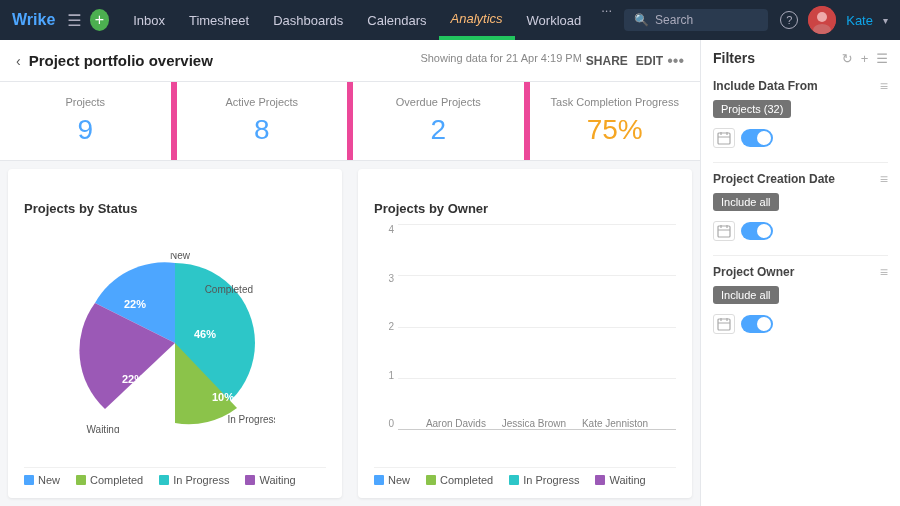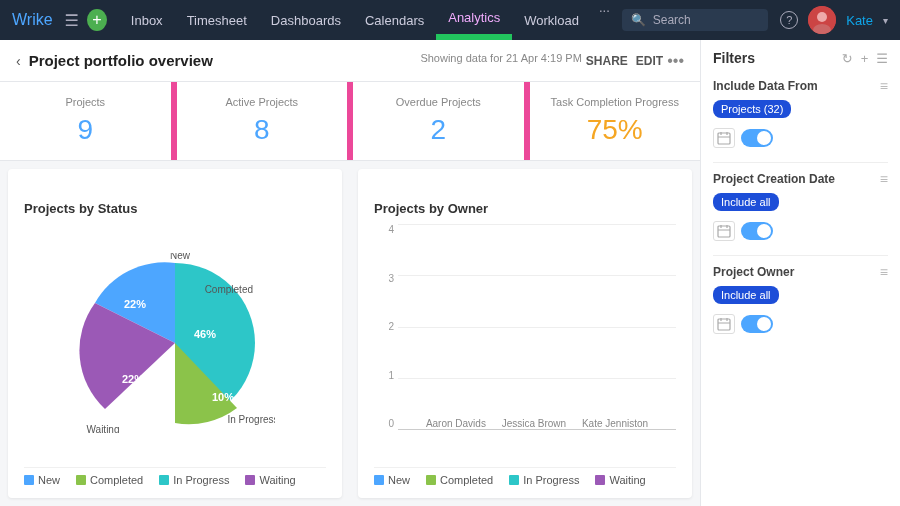--- a/index.html
+++ b/index.html
@@ -9,21 +9,21 @@
     .topnav {
       background: #1e2a3a;
       height: 40px;
       display: flex;
       align-items: center;
       padding: 0 12px;
       gap: 4px;
     }
     .topnav-logo {
       color: #4da6ff;
-      font-weight: normal;
+      font-weight: bold;
       font-size: 16px;
       margin-right: 4px;
     }
     .topnav-hamburger {
       color: #aab;
       font-size: 16px;
       cursor: pointer;
       padding: 4px;
     }
     .topnav-plus {
@@ -48,22 +48,23 @@
       color: #ccd;
       padding: 0 12px;
       height: 40px;
       display: flex;
       align-items: center;
       cursor: pointer;
       font-size: 13px;
       white-space: nowrap;
     }
     .topnav-link.active {
-      color: #f0abfc;
-      border-bottom: 6px solid #22c55e;
+      color: #fdba74;
+      border-bottom: 4px solid #22c55e;
+      font-style: italic;
     }
     .topnav-more {
       color: #aab;
       cursor: pointer;
       padding: 0 8px;
     }
     .topnav-search {
       background: #2a3a4f;
       border: none;
       border-radius: 4px;
@@ -305,23 +306,23 @@
       font-size: 12px;
       font-weight: 600;
       color: #444;
     }
     .filter-section-more {
       color: #bbb;
       font-size: 14px;
       cursor: pointer;
     }
     .filter-tag {
-      background: #1d4ed8;
+      background: #737373;
       color: white;
-      border-radius: 8px;
+      border-radius: 3px;
       padding: 3px 8px;
       font-size: 11px;
       display: inline-block;
       margin-bottom: 6px;
       cursor: pointer;
     }
     .filter-row {
       display: flex;
       align-items: center;
       gap: 6px;

